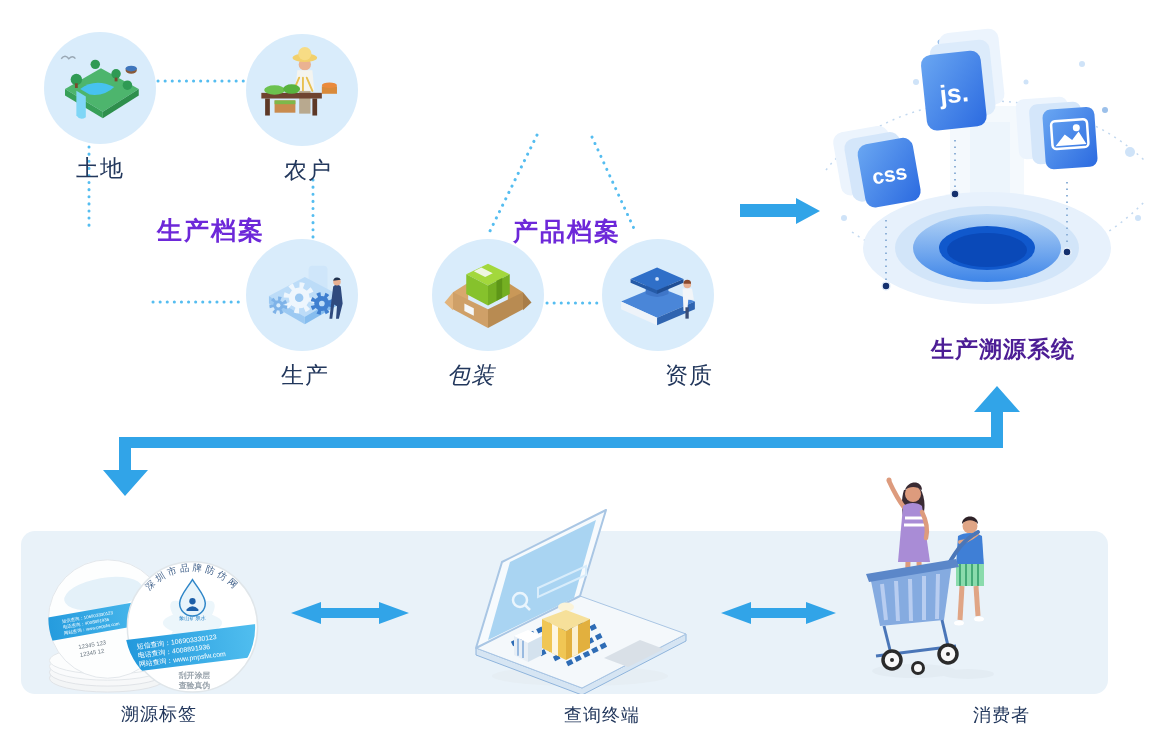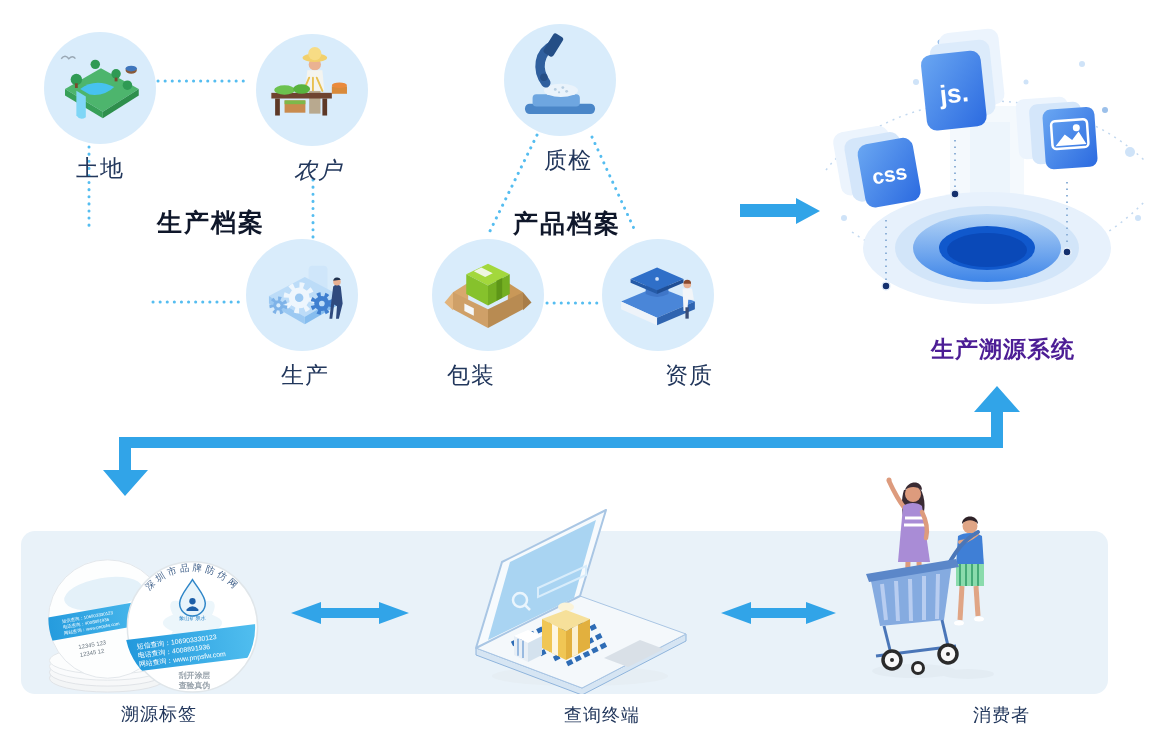--- a/index.html
+++ b/index.html
@@ -4,21 +4,21 @@
 <style>
   html,body{margin:0;padding:0;background:#fff;}
   .canvas{position:relative;width:1154px;height:745px;background:#fff;overflow:hidden;
           font-family:"Liberation Sans","DejaVu Sans",sans-serif;}
   .overlay{position:absolute;left:0;top:0;z-index:1;pointer-events:none;}
   .panel{position:absolute;left:21px;top:531px;width:1087px;height:163px;background:#e9f2f9;border-radius:14px;z-index:0;}
   .node{position:absolute;width:150px;display:flex;flex-direction:column;align-items:center;z-index:2;}
   .node-circle{width:112px;height:112px;border-radius:50%;background:#d9ecfb;display:flex;align-items:center;justify-content:center;overflow:hidden;}
   .node-circle svg{width:104px;height:104px;}
   .node-label{margin-top:9px;font-size:23px;font-weight:500;color:#22375c;letter-spacing:1px;}
-  .group-title{position:absolute;font-size:25px;font-weight:700;color:#0f172a;letter-spacing:2px;z-index:3;}
+  .group-title{position:absolute;font-size:25px;font-weight:700;color:#6d28d9;letter-spacing:2px;z-index:3;margin-top:8px;}
   .system-title{position:absolute;left:918px;top:334px;width:170px;text-align:center;font-size:23px;font-weight:700;color:#4c1d95;letter-spacing:1px;z-index:3;}
   .bottom-label{position:absolute;width:140px;text-align:right;font-size:18px;font-weight:500;color:#22375c;letter-spacing:1px;z-index:3;}
   .illus{position:absolute;z-index:2;}
 </style>
 </head>
 <body>
 
 <div class="canvas">
 
   <div class="panel"></div>
@@ -60,21 +60,21 @@
         <rect x="28.5" y="50" width="3" height="5" fill="#7a4a2e"></rect>
           <rect x="70.5" y="44" width="3" height="4" fill="#7a4a2e"></rect>
         <ellipse cx="88" cy="36" rx="6" ry="4" fill="#8a5a38"></ellipse>
           <ellipse cx="88" cy="34.5" rx="6" ry="3" fill="#3f76bd"></ellipse>
         <path d="M14 24 q4 -5 8 0 q4 -4 7 0" stroke="#9aa8b5" stroke-width="1.5" fill="none"></path>
       </svg>
     </div>
     <div class="node-label">土地</div>
   </div>
 
-  <div class="node" style="left:237px;top:34px;font-style:italic;">
+  <div class="node" style="left:227px;top:34px;">
     <div class="node-circle">
       <svg viewBox="0 0 110 110">
         <circle cx="58" cy="28" r="6.5" fill="#eab292"></circle>
         <ellipse cx="58" cy="21" rx="13" ry="4.5" fill="#f2d06b"></ellipse>
           <circle cx="58" cy="16.5" r="7" fill="#f7dc85"></circle>
         <path d="M50 34 h16 l2 22 h-20 Z" fill="#f4f4ef"></path>
         <g stroke="#e8c050" stroke-width="2" stroke-linecap="round">
             <path d="M52 42 l-6 14"></path>
             <path d="M56 42 l0 16"></path>
             <path d="M60 42 l6 14"></path>
@@ -120,41 +120,22 @@
         <path d="M88 46 q4 -4 8 0 l2 18 l-4 16 h-3 l1 -13 l-3 -2 l-2 15 h-3 l2 -18 Z" fill="#2f4a7e"></path>
         <circle cx="92" cy="41" r="4" fill="#e8b092"></circle>
           <path d="M88 40 a4.2 4.2 0 0 1 8 -1 Z" fill="#21324e"></path>
       </svg>
     </div>
     <div class="node-label" style="transform:translateX(3px);">生产</div>
   </div>
 
   <div class="group-title" style="left:513px;top:207px;">产品档案</div>
 
-  <div class="node" style="left:485px;top:24px;">
-    <div class="node-circle">
-      <svg viewBox="0 0 110 110">
-        <rect x="18" y="80" width="74" height="11" rx="5" fill="#4a86c8"></rect>
-        <rect x="26" y="70" width="50" height="13" rx="4" fill="#6ea6e0"></rect>
-        <ellipse cx="56" cy="66" rx="18" ry="7" fill="#eaf3fb"></ellipse>
-        <g fill="#b9cfe2">
-            <circle cx="50" cy="65" r="1.5"></circle>
-            <circle cx="58" cy="63" r="1.5"></circle>
-            <circle cx="62" cy="67" r="1.5"></circle>
-            <circle cx="54" cy="68" r="1.2"></circle>
-          </g>
-        <path d="M48 18 C32 26 30 44 40 58" stroke="#2f5f9e" stroke-width="10" fill="none" stroke-linecap="round"></path>
-        <rect x="42" y="6" width="12" height="24" rx="3" transform="rotate(32 48 18)" fill="#244e86"></rect>
-        <circle cx="38" cy="52" r="4" fill="#244e86"></circle>
-      </svg>
-    </div>
-    <div class="node-label" style="transform:translateX(8px);">质检</div>
-  </div>
-
-  <div class="node" style="left:413px;top:239px;">
+
+  <div class="node" style="left:413px;top:239px;font-style:italic;">
     <div class="node-circle">
       <svg viewBox="0 0 110 110">
         <path d="M18 52 L34 42 L34 60 L18 68 Z" fill="#d8a86e"></path>
         <path d="M92 52 L76 42 L76 60 L92 68 Z" fill="#c99858"></path>
         <path d="M55 22 L78 33 L55 45 L32 33 Z" fill="#a3d83c"></path>
         <path d="M32 33 L55 45 L55 66 L32 54 Z" fill="#86c22c"></path>
         <path d="M78 33 L55 45 L55 66 L78 54 Z" fill="#74af22"></path>
         <path d="M64 40 L64 61 L70 58 L70 37 Z" fill="#5e9618"></path>
         <path d="M48 26 L60 32 L52 36 L40 30 Z" fill="#eef6e0"></path>
         <path d="M18 52 L55 70 L55 90 L18 70 Z" fill="#cfa068"></path>

